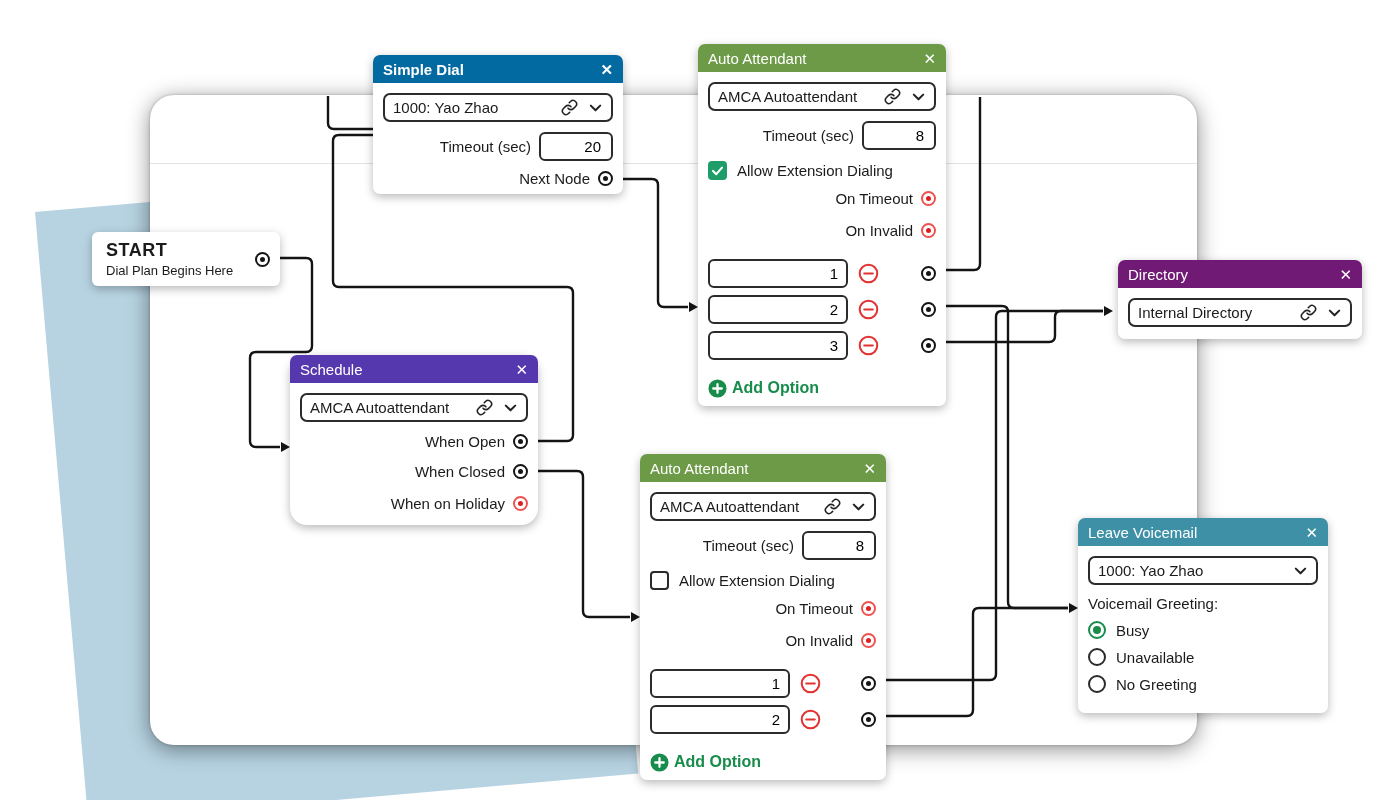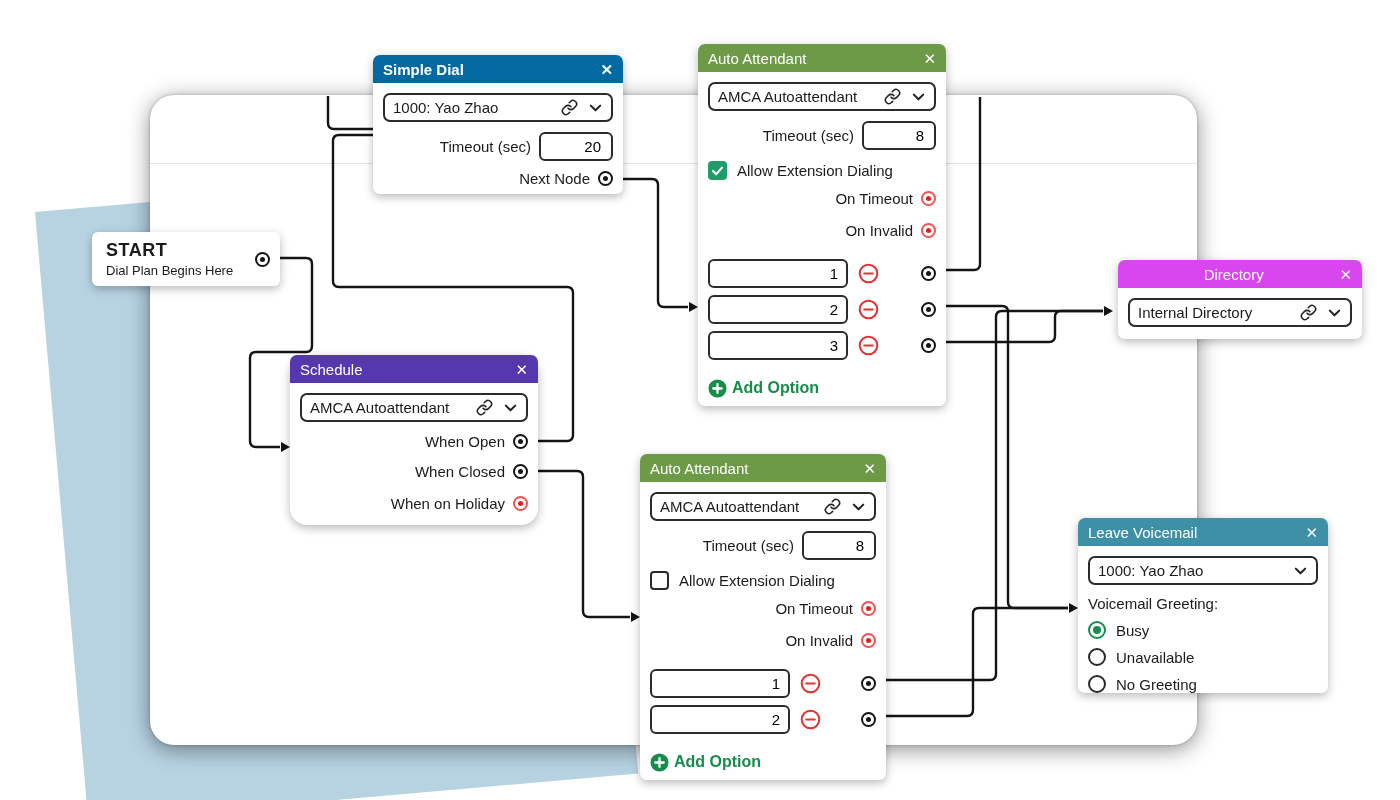--- a/index.html
+++ b/index.html
@@ -26,21 +26,21 @@
   .node { position:absolute; background:#fff; border-radius:7px; z-index:3;
           box-shadow:0 3px 10px rgba(0,0,0,.28); padding-bottom:8px; }
   .node-header { height:28px; display:flex; align-items:center; padding:0 10px;
                  border-radius:7px 7px 0 0; color:#fff; font-size:15px; }
   .node-title { flex:1; }
   .node-close { color:#fff; font-size:15px; line-height:1; cursor:pointer; }
 
   .hdr-orange { background:#0369a1;font-weight:bold; }
   .hdr-green  { background:#6d9a47; }
   .hdr-purple { background:#5537ae; }
-  .hdr-brown  { background:#d946ef;text-align:center; }
+  .hdr-brown  { background:#701a75; }
   .hdr-teal   { background:#3e90a6; }
 
   .dropdown { height:29px; margin:10px 10px 0 10px; border:2px solid #2b2b2b; border-radius:7px;
               display:flex; align-items:center; padding:0 8px; background:#fff; cursor:pointer; }
   .dropdown .val { flex:1; font-size:15px; white-space:nowrap; overflow:hidden; }
   .dropdown svg { flex:none; }
   .dropdown .link-ic { margin-right:10px; }
 
   .row { display:flex; align-items:center; padding:0 10px; }
   .lbl { flex:1; text-align:right; font-size:15px; margin-right:8px; white-space:nowrap; }
@@ -87,21 +87,21 @@
   .start-text { flex:1; }
   .start-title { font-size:18px; font-weight:bold; letter-spacing:.5px; }
   .start-sub { font-size:13px; margin-top:2px; }
 
   
   #node-simple-dial { left:373px; top:55px; width:250px; }
   #node-aa-top      { left:698px; top:44px;  width:248px; }
   #node-schedule    { left:290px; top:355px; width:248px; padding-bottom:14px;border-radius:17px; }
   #node-directory   { left:1118px; top:260px; width:244px; padding-bottom:12px; }
   #node-aa-bottom   { left:640px; top:454px; width:246px; }
-  #node-voicemail   { left:1078px; top:518px; width:250px; padding-bottom:0; }
+  #node-voicemail   { left:1078px; top:518px; width:250px; padding-bottom:20px; }
 
   .mt9{margin-top:9px;} .mt10{margin-top:10px;} .mt11{margin-top:11px;} .mt13{margin-top:16px;padding-left:36px;}
   .mt14{margin-top:14px;} .mt21{margin-top:21px;}
   .h16{height:16px;} .h29{height:29px;}
 </style>
 </head>
 <body>
 
 <div id="stage">
 

